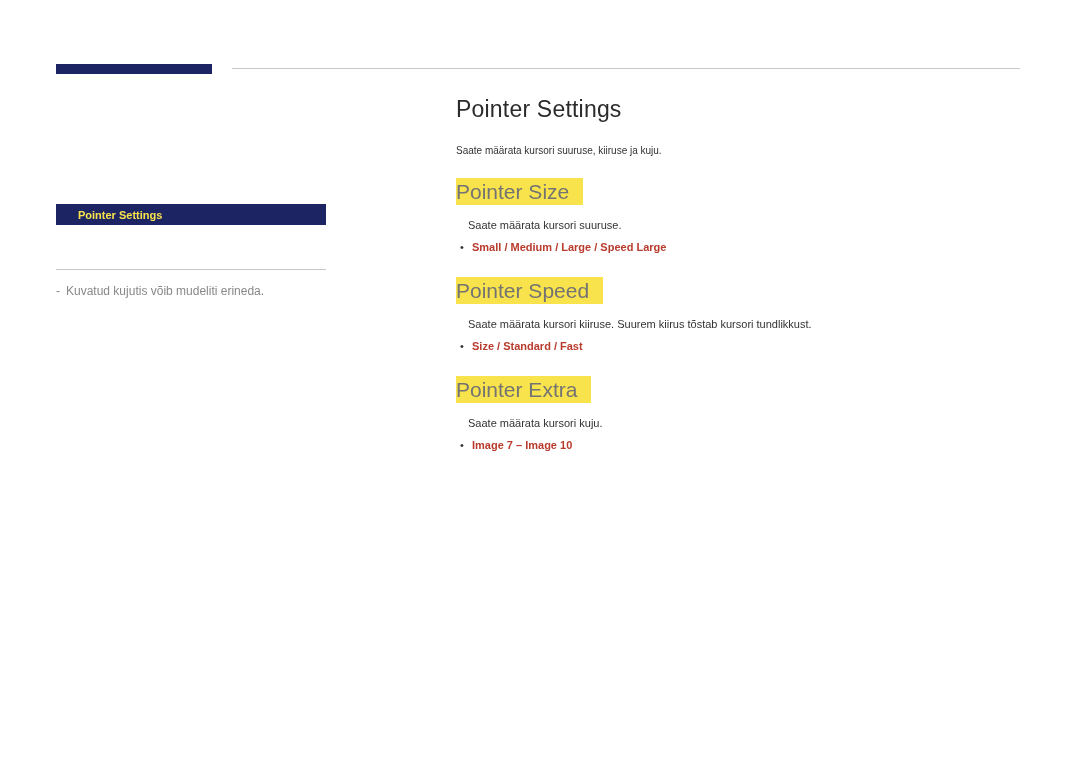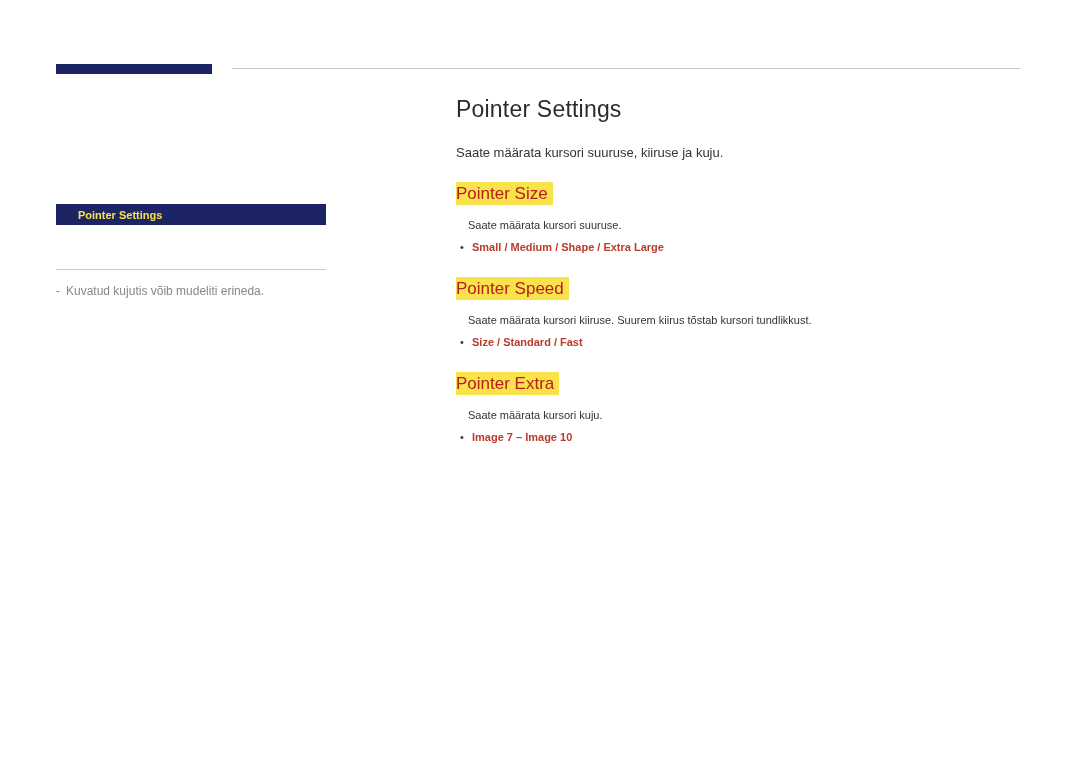--- a/index.html
+++ b/index.html
@@ -37,31 +37,31 @@
       right: 60px;
     }
     .page-title {
       font-size: 23px;
       font-weight: 400;
       color: #2b2b2b;
       margin-bottom: 22px;
       letter-spacing: 0.2px;
     }
     .intro-text {
-      font-size: 13px;
+      font-size: 10px;
       color: #333;
       margin-bottom: 22px;
     }
     .section-heading {
       display: inline-block;
-      font-size: 17px;
+      font-size: 21px;
       font-weight: 400;
-      color: #b91c1c;
+      color: #737373;
       background: #f9e34c;
-      padding: 2px 5px 1px 0;
+      padding: 2px 14px 1px 0;
       margin-bottom: 14px;
     }
     .section-heading-wrap {
       margin-bottom: 0;
     }
     .section-desc {
       font-size: 11px;
       color: #333;
       margin-bottom: 10px;
       margin-left: 12px;
@@ -134,21 +134,21 @@
 </div>
 
 <div class="main-content">
   <h1 class="page-title">Pointer Settings</h1>
   <p class="intro-text">Saate määrata kursori suuruse, kiiruse ja kuju.</p>
 
   <div class="section-heading-wrap">
     <span class="section-heading">Pointer Size</span>
   </div>
   <p class="section-desc">Saate määrata kursori suuruse.</p>
-  <p class="bullet-line">Small / Medium / Shape / Extra Large</p>
+  <p class="bullet-line">Small / Medium / Large / Speed Large</p>
 
   <div class="section-heading-wrap">
     <span class="section-heading">Pointer Speed</span>
   </div>
   <p class="section-desc">Saate määrata kursori kiiruse. Suurem kiirus tõstab kursori tundlikkust.</p>
   <p class="bullet-line">Size / Standard / Fast</p>
 
   <div class="section-heading-wrap">
     <span class="section-heading">Pointer Extra</span>
   </div>

